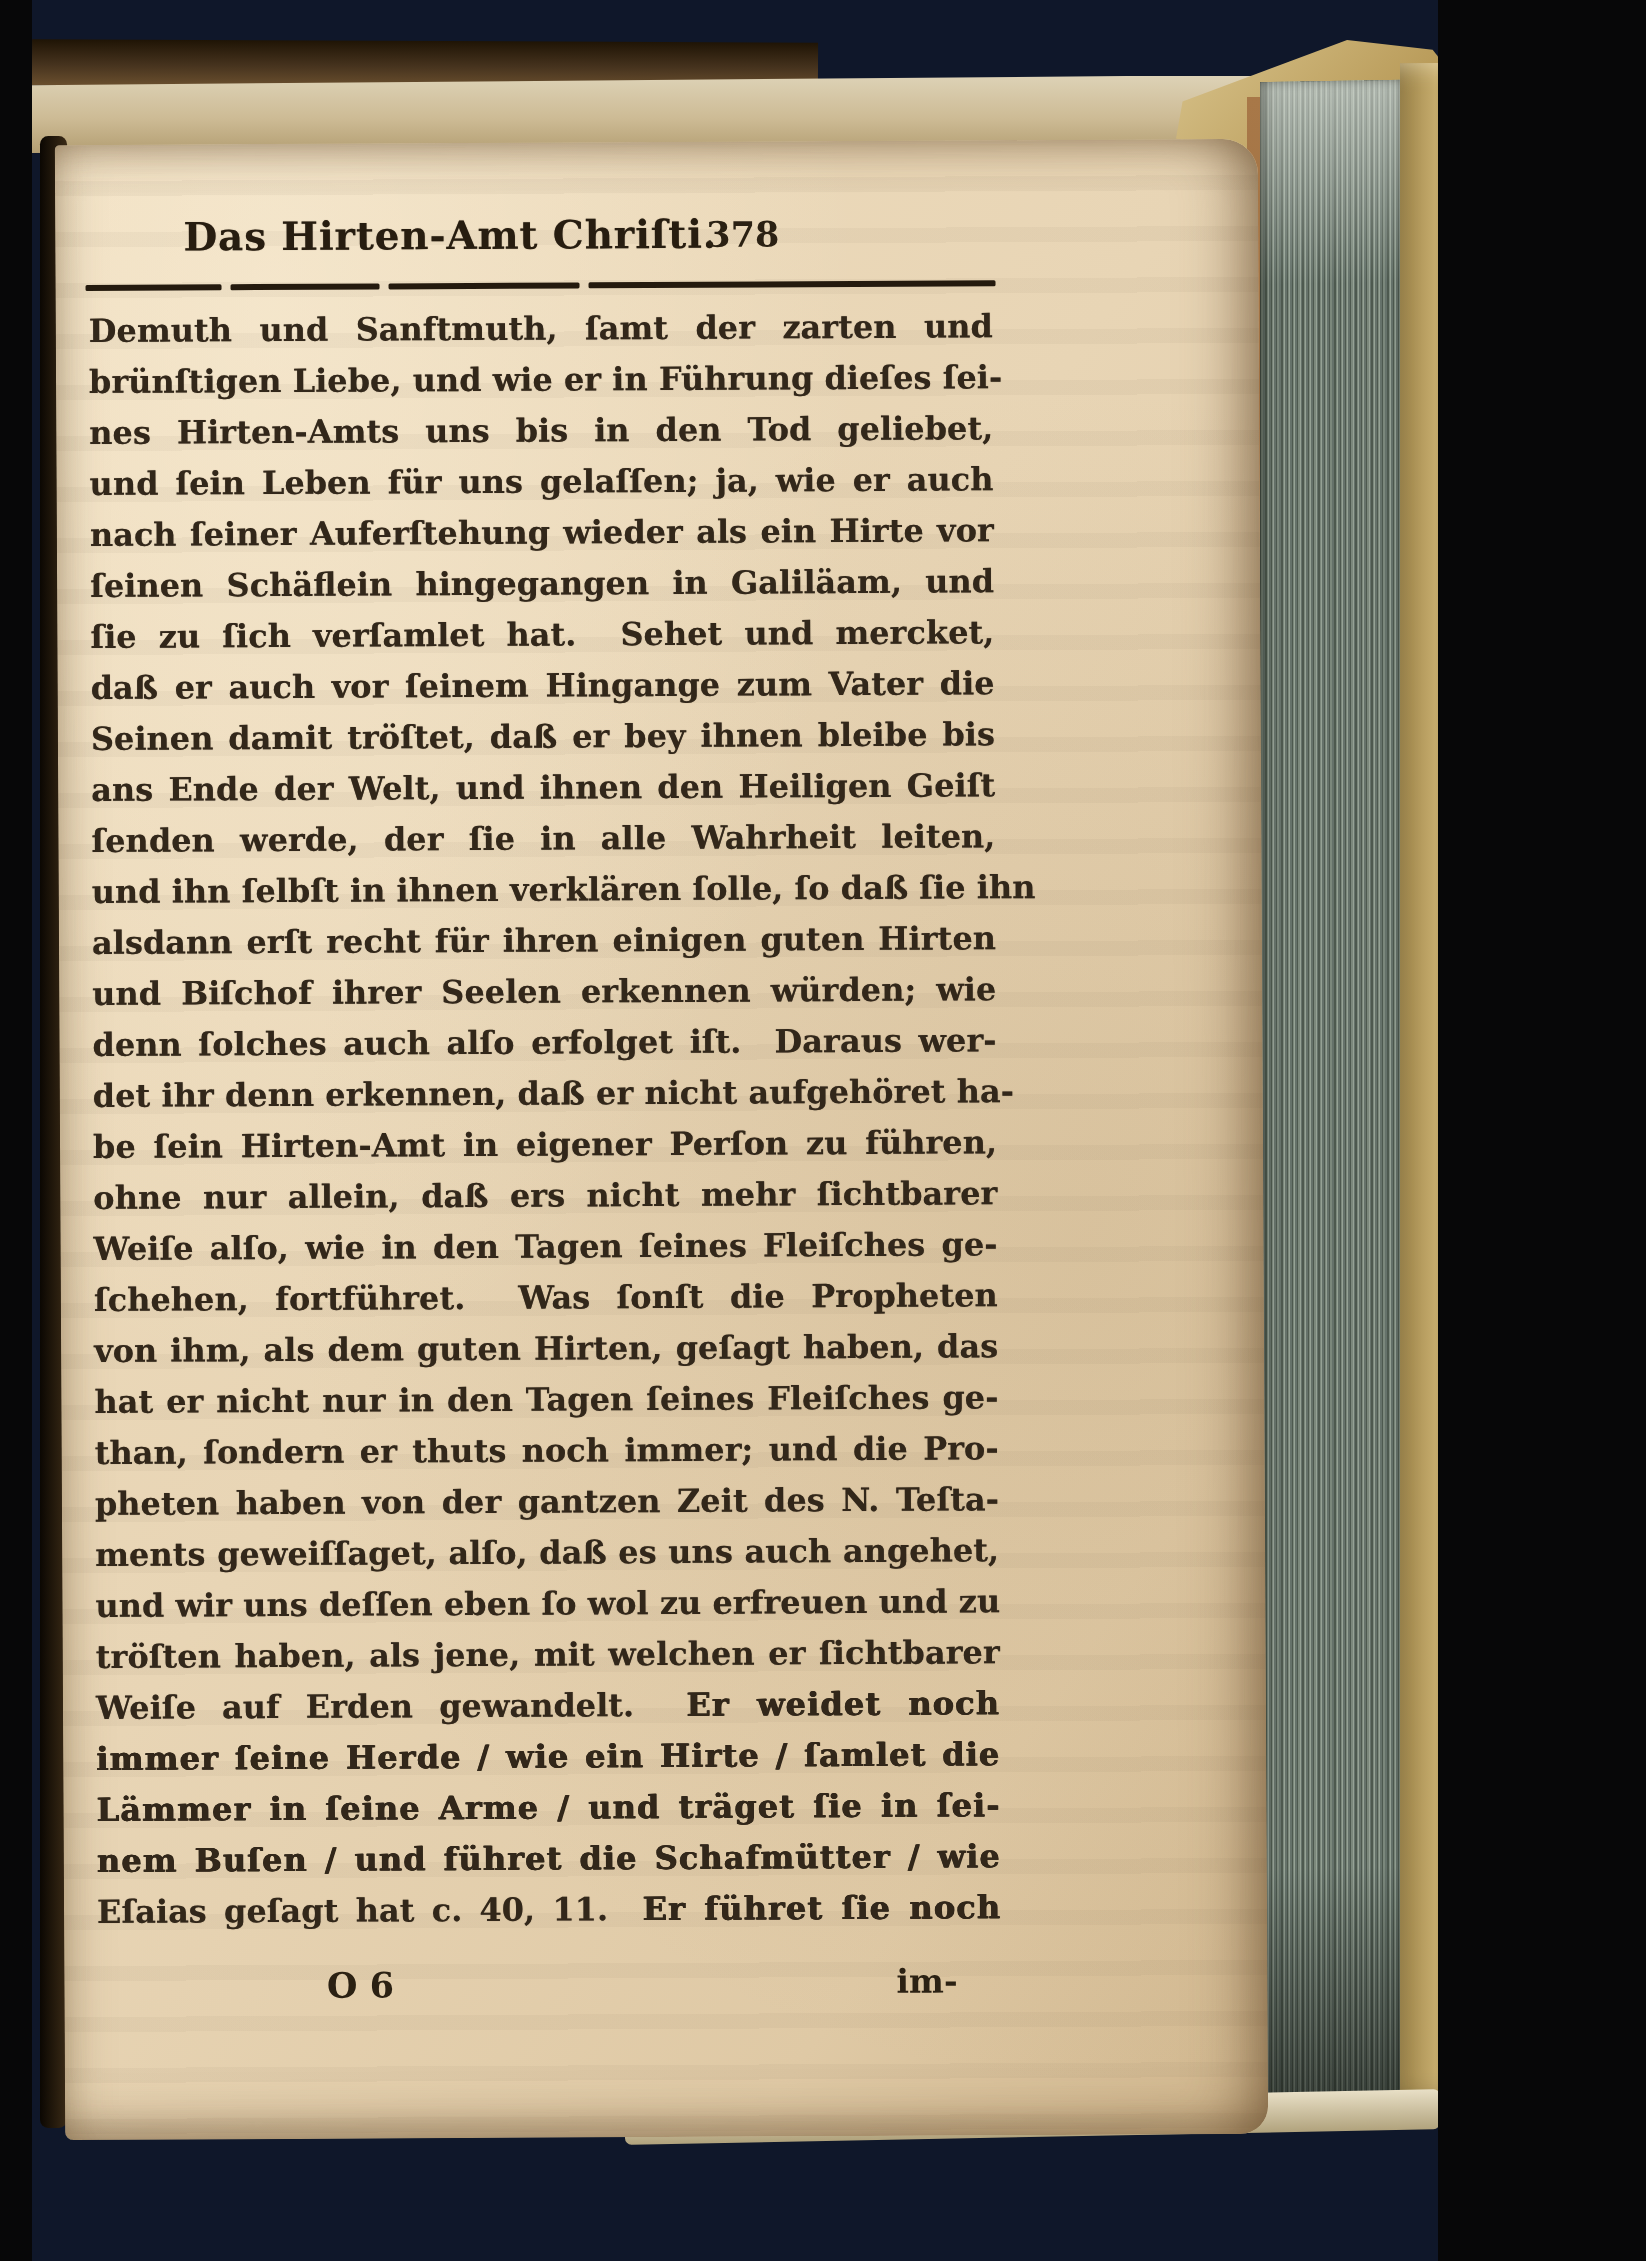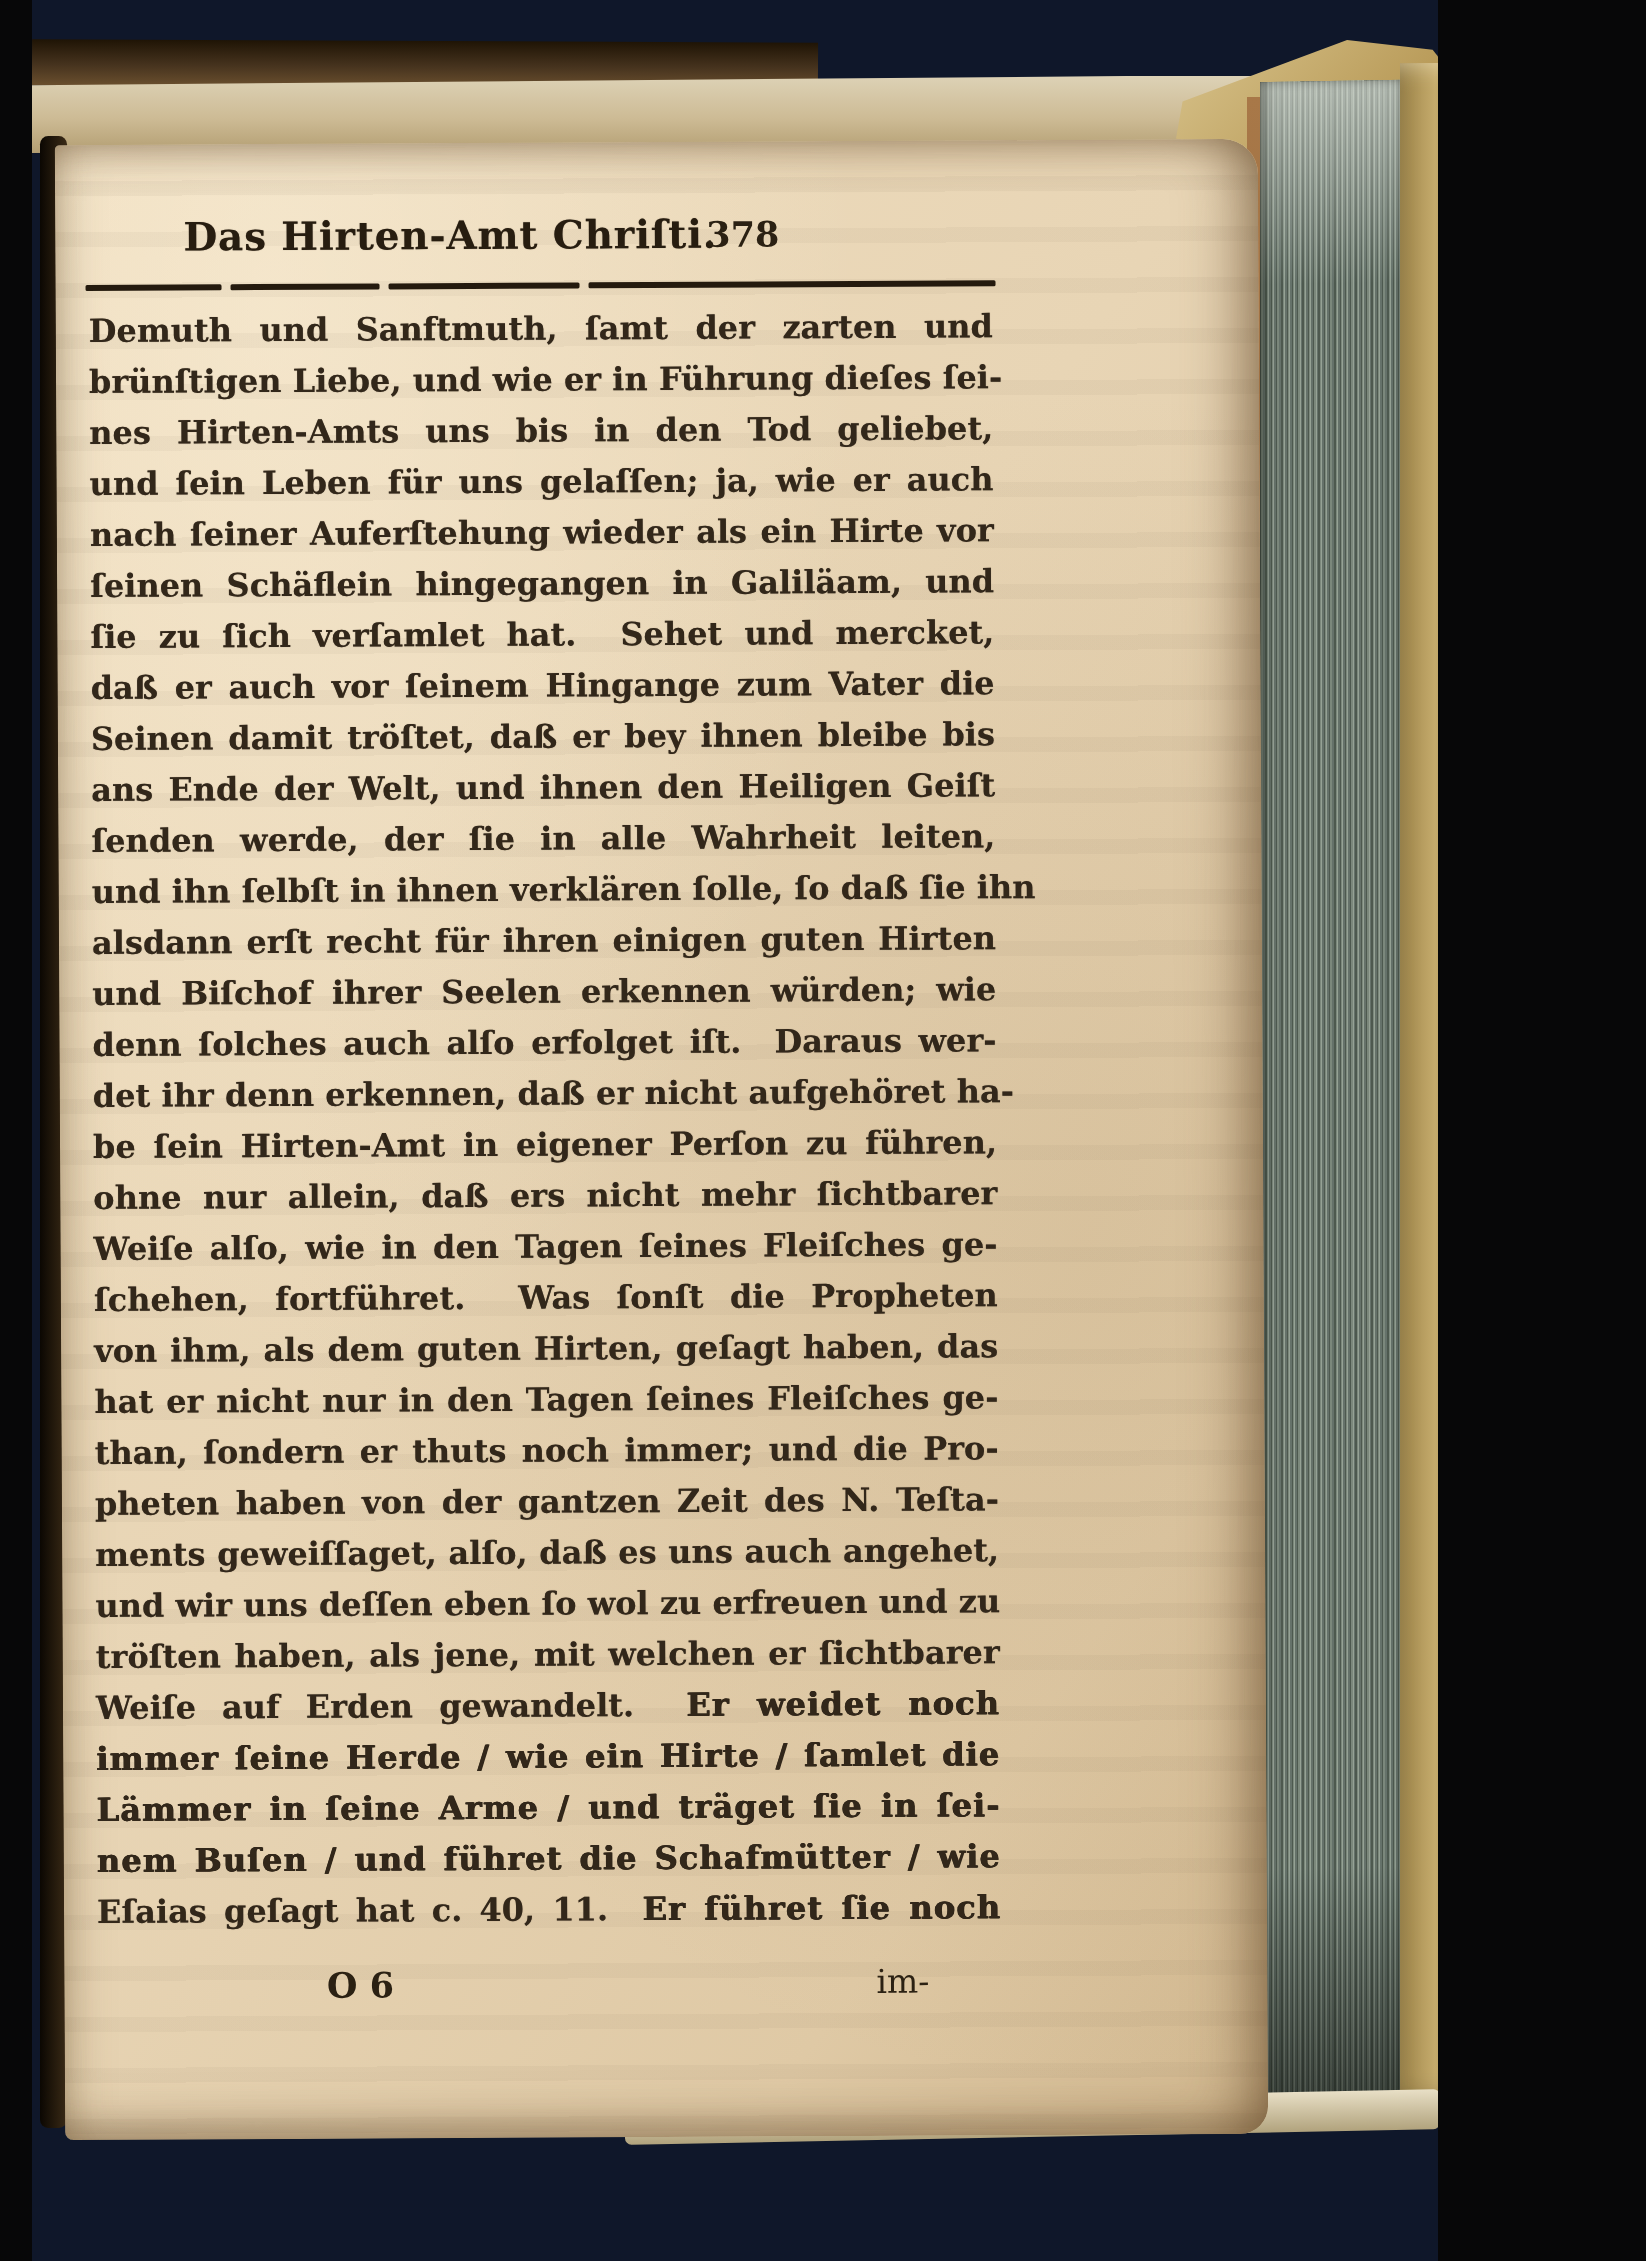--- a/index.html
+++ b/index.html
@@ -56,22 +56,22 @@
   #header-rule .seg{height:5.8px;background:#241a0e;border-radius:1.6px;
     box-shadow:0 8.2px 0 -3.7px rgba(70,52,30,.5);}
   #body-text{left:33px;top:161px;width:904px;font-size:32px;font-weight:bold;
     color:#32271a;text-shadow:0 0 0.7px rgba(40,28,14,.55);}
   #body-text .line{height:51px;line-height:51px;text-align:justify;text-align-last:justify;
     -moz-text-align-last:justify;overflow:visible;white-space:nowrap;}
   #body-text .line .q{letter-spacing:1.1px;
     text-shadow:0.7px 0 0 currentColor,-0.2px 0 0 currentColor;}
   #signature-mark{left:230px;top:1821px;width:132px;text-align:center;font-size:35px;
     font-weight:bold;color:#2b2113;}
-  #catchword{left:781px;top:1821px;width:115px;text-align:center;font-size:33px;
-    font-weight:normal;color:#2b2113;}
+  #catchword{left:832px;top:1821px;width:115px;text-align:left;font-size:33px;
+    font-weight:bold;color:#2b2113;}
   
   #footer-bar{left:0;top:2218px;width:1646px;height:44px;
     background:linear-gradient(180deg,#b0b0ae,#9e9e9c);}
   #logo-box{left:6.6px;top:2.5px;width:40px;height:39px;background:#f4f3ef;
     display:flex;flex-direction:column;align-items:center;justify-content:center;}
   #logo-box svg{display:block;}
   .logo-line{font-family:"Liberation Sans",sans-serif;font-size:4.1px;line-height:5px;
     color:#27356b;letter-spacing:0.3px;text-align:center;}
   #institution-name{left:72px;top:8.2px;font-family:"Liberation Serif",serif;
     font-size:23px;color:#efeeea;}

